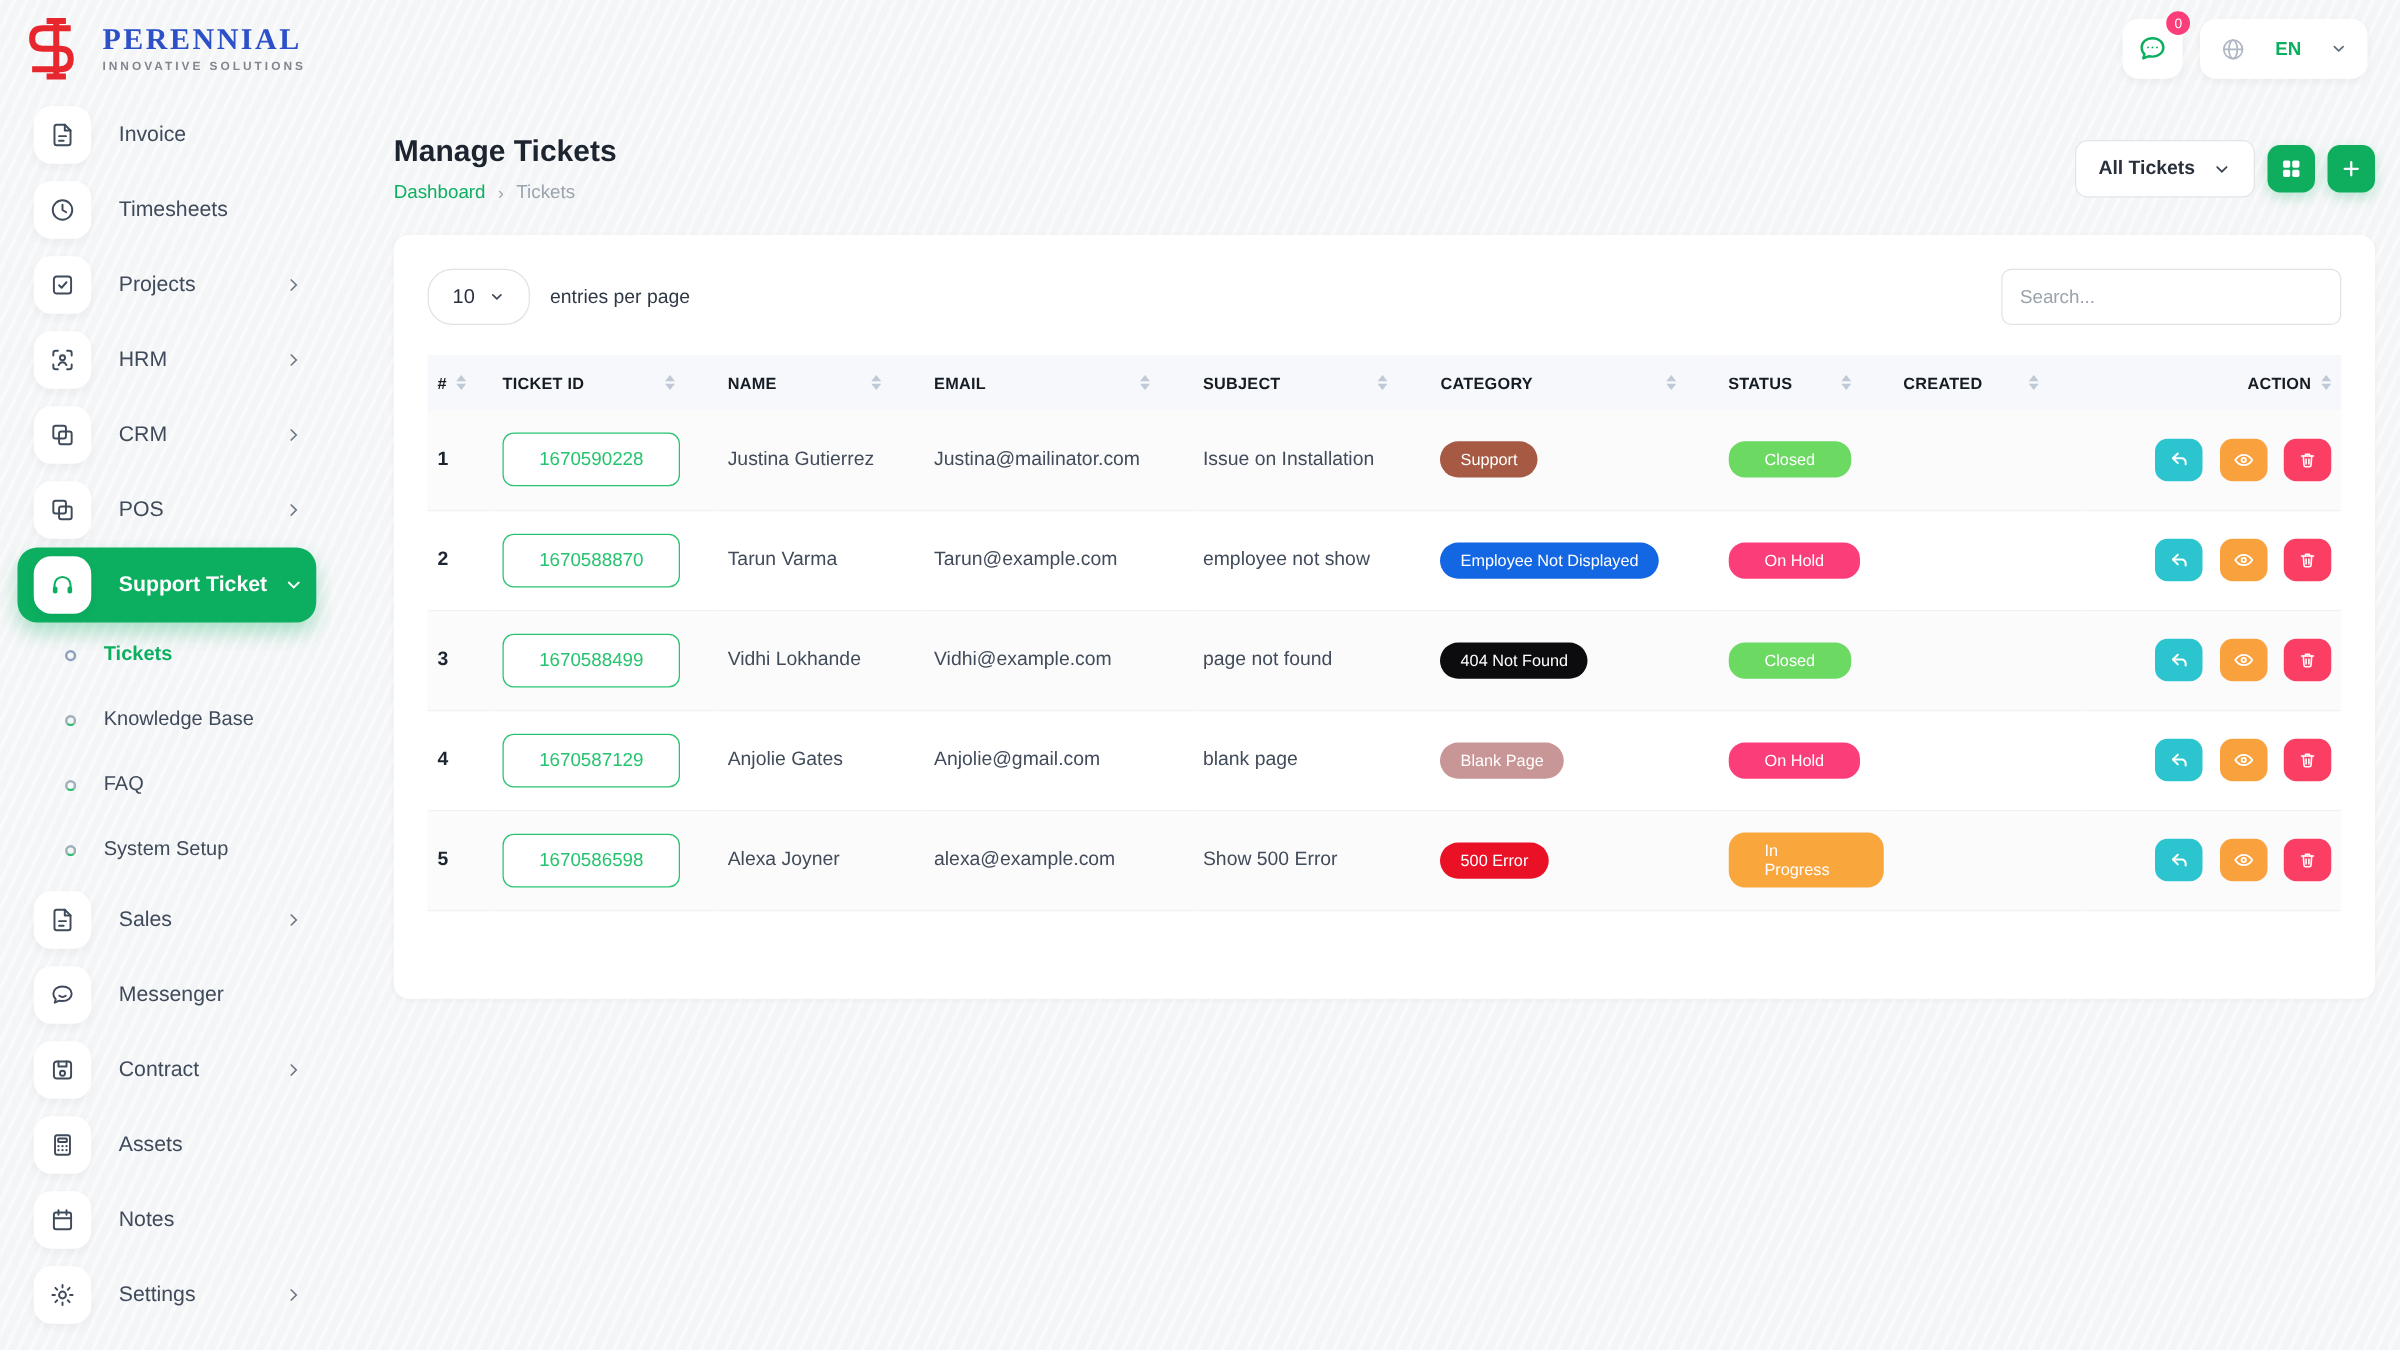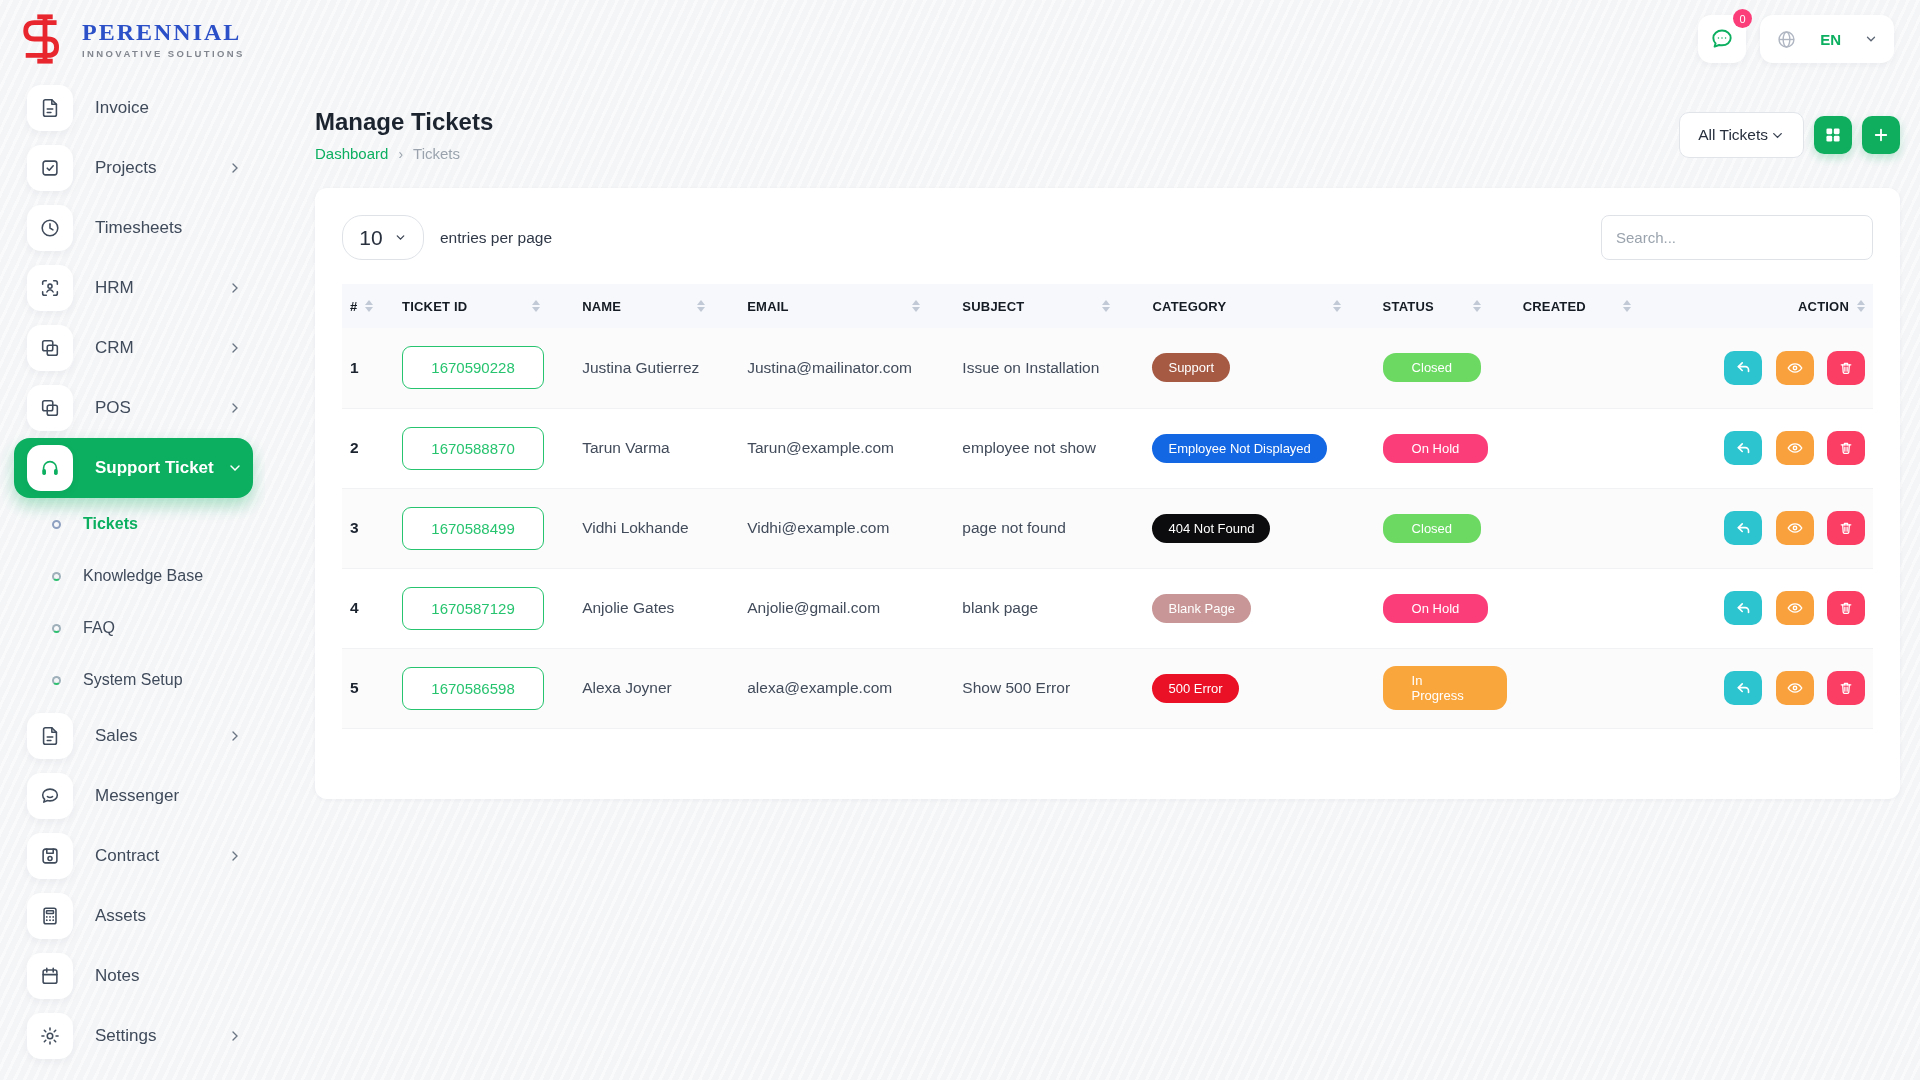--- a/index.html
+++ b/index.html
@@ -36,25 +36,25 @@
   .sub-item.active .bullet { border-color:#8da0c0; }
   
   .main { flex:1; padding:30px 20px 0 50px; }
   .page-head { display:flex; align-items:center; justify-content:space-between; }
   .page-title { font-size:24px; font-weight:bold; color:#1c2430; }
   .breadcrumb { display:flex; align-items:center; gap:10px; margin-top:9px; font-size:15px; }
   .bc-home { color:#0caf60; cursor:pointer; }
   .bc-sep { color:#9aa3ad; font-size:14px; }
   .bc-cur { color:#9aa3ad; }
   .head-actions { display:flex; align-items:center; gap:10px; }
-  .filter-btn { height:46px; background:#fff; border:1px solid #e1e5ea; border-radius:10px; display:flex; align-items:center; gap:2px; padding:0 18px; font-size:15.5px; color:#28303e; cursor:pointer; }
+  .filter-btn { height:46px; background:#fff; border:1px solid #e1e5ea; border-radius:10px; display:flex; align-items:center; gap:14px; padding:0 18px; font-size:15.5px; color:#28303e; cursor:pointer;font-weight:bold; }
   .icon-btn { width:38px; height:38px; border-radius:10px; background:#0fae5f; display:flex; align-items:center; justify-content:center; cursor:pointer; box-shadow:0 4px 10px rgba(12,175,96,.25); }
   .panel { background:#fff; border-radius:12px; margin-top:26px; padding:27px 27px 70px 27px; box-shadow:0 1px 4px rgba(20,30,50,.05); }
   .toolbar { display:flex; align-items:center; }
-  .entries-select { width:82px; height:45px; border:1px solid #dfe3e8; border-radius:20px; display:flex; align-items:center; justify-content:center; gap:11px; font-size:21px; color:#28303e; cursor:pointer; }
+  .entries-select { width:82px; height:45px; border:1px solid #dfe3e8; border-radius:20px; display:flex; align-items:center; justify-content:center; gap:11px; font-size:16px; color:#28303e; cursor:pointer; }
   .entries-label { margin-left:16px; font-size:15.5px; color:#2f3847; }
   .search-input { margin-left:auto; width:272px; height:45px; border:1px solid #dfe3e8; border-radius:8px; padding:0 14px; font-size:15px; color:#414b5a; outline:none; font-family:"Liberation Sans",sans-serif; }
   .search-input::placeholder { color:#9aa3ad; }
   
   table { width:100%; border-collapse:collapse; margin-top:24px; table-layout:fixed; }
   thead tr { background:#f6f8fb; }
   th { height:44px; font-size:13px; font-weight:bold; color:#161c24; text-align:left; padding:0 8px; letter-spacing:.2px; }
   .th-inner { display:flex; align-items:center; }
   .sort { display:inline-flex; flex-direction:column; gap:2px; margin-left:auto; padding-right:26px; cursor:pointer; }
   .sort.tight { margin-left:8px; padding-right:0; }
@@ -136,40 +136,40 @@
             <path d="M9 13h6"></path>
             <path d="M9 17h4"></path>
         </svg>
       </span>
       <span class="nav-label">Invoice</span>
     </div>
 
     <div class="nav-item">
       <span class="tile">
         <svg width="22" height="22" viewBox="0 0 24 24" fill="none" stroke="#3f4a5a" stroke-width="1.7" stroke-linecap="round" stroke-linejoin="round">
+          <circle cx="12" cy="12" r="8.5"></circle>
+            <path d="M12 7.5V12l3.2 2"></path>
+        </svg>
+      </span>
+      <span class="nav-label">Timesheets</span>
+    </div>
+
+    <div class="nav-item">
+      <span class="tile">
+        <svg width="22" height="22" viewBox="0 0 24 24" fill="none" stroke="#3f4a5a" stroke-width="1.7" stroke-linecap="round" stroke-linejoin="round">
           <rect x="4.5" y="4.5" width="15" height="15" rx="2.5"></rect>
             <path d="M9 12.2l2.2 2.2L15.5 9.6"></path>
         </svg>
       </span>
       <span class="nav-label">Projects</span>
       <span class="nav-chev">
         <svg width="16" height="16" viewBox="0 0 24 24" fill="none" stroke="#6b7685" stroke-width="2" stroke-linecap="round">
             <path d="M9 6l6 6-6 6"></path>
           </svg>
       </span>
-    </div>
-
-    <div class="nav-item">
-      <span class="tile">
-        <svg width="22" height="22" viewBox="0 0 24 24" fill="none" stroke="#3f4a5a" stroke-width="1.7" stroke-linecap="round" stroke-linejoin="round">
-          <circle cx="12" cy="12" r="8.5"></circle>
-            <path d="M12 7.5V12l3.2 2"></path>
-        </svg>
-      </span>
-      <span class="nav-label">Timesheets</span>
     </div>
 
     <div class="nav-item">
       <span class="tile">
         <svg width="22" height="22" viewBox="0 0 24 24" fill="none" stroke="#3f4a5a" stroke-width="1.7" stroke-linecap="round" stroke-linejoin="round">
           <path d="M4 8V6a2 2 0 0 1 2-2h2"></path>
             <path d="M16 4h2a2 2 0 0 1 2 2v2"></path>
             <path d="M20 16v2a2 2 0 0 1-2 2h-2"></path>
             <path d="M8 20H6a2 2 0 0 1-2-2v-2"></path>
           <circle cx="12" cy="10" r="2.2"></circle>

